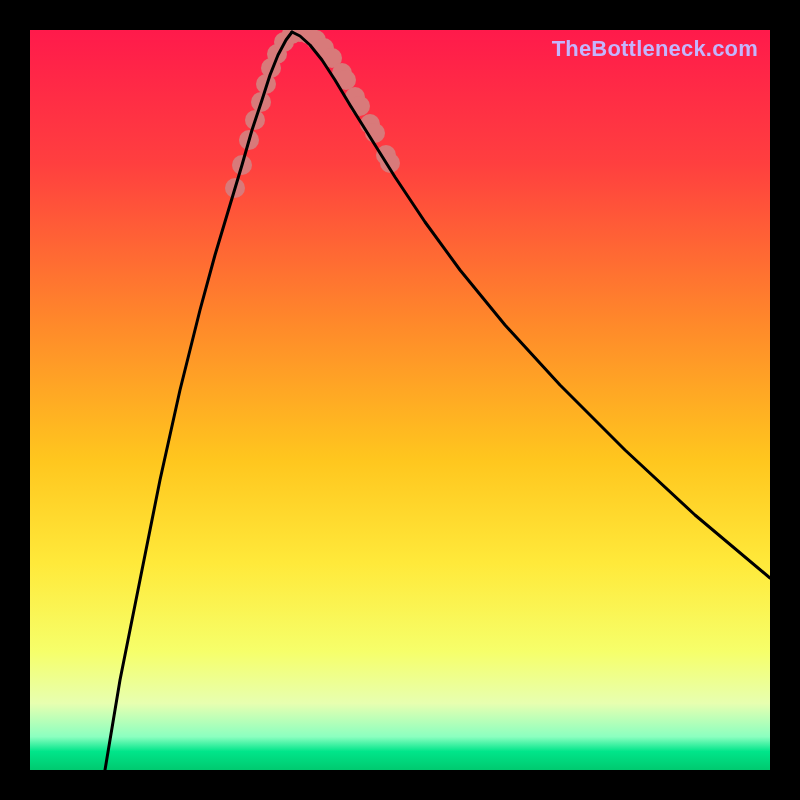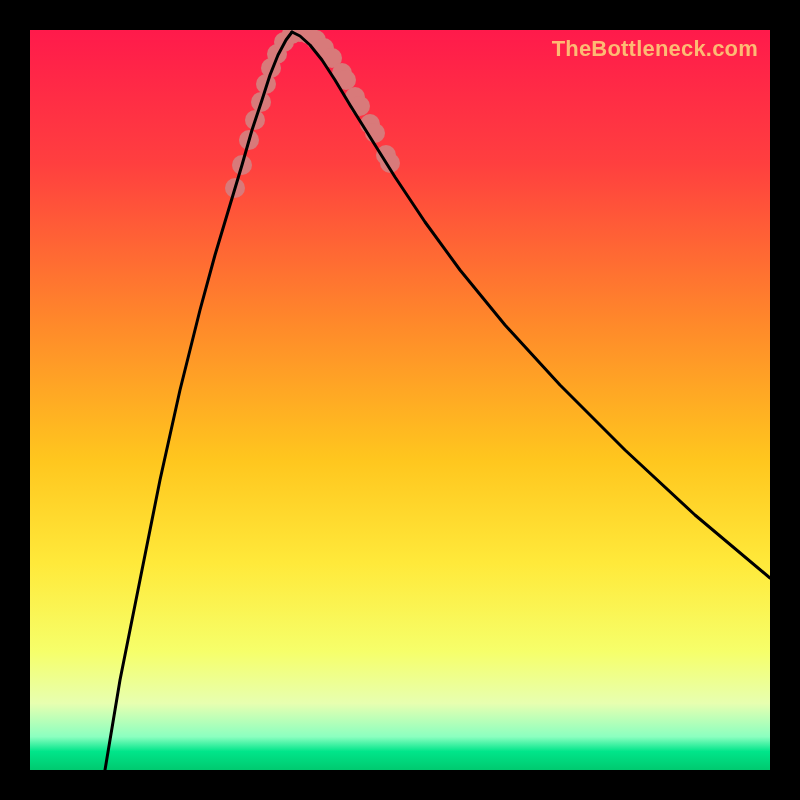--- a/index.html
+++ b/index.html
@@ -27,21 +27,21 @@
   }
   .gradient {
     position: absolute;
     left: 0; top: 0;
     width: 100%; height: 100%;
   }
   .watermark {
     position: absolute;
     top: 6px;
     right: 12px;
-    color: #fdba74;
+    color: #c4b5fd;
     font-size: 22px;
     font-weight: bold;
     letter-spacing: 0.2px;
     user-select: none;
   }
   svg.curves {
     position: absolute;
     left: 0; top: 0;
     width: 100%; height: 100%;
     overflow: visible;

